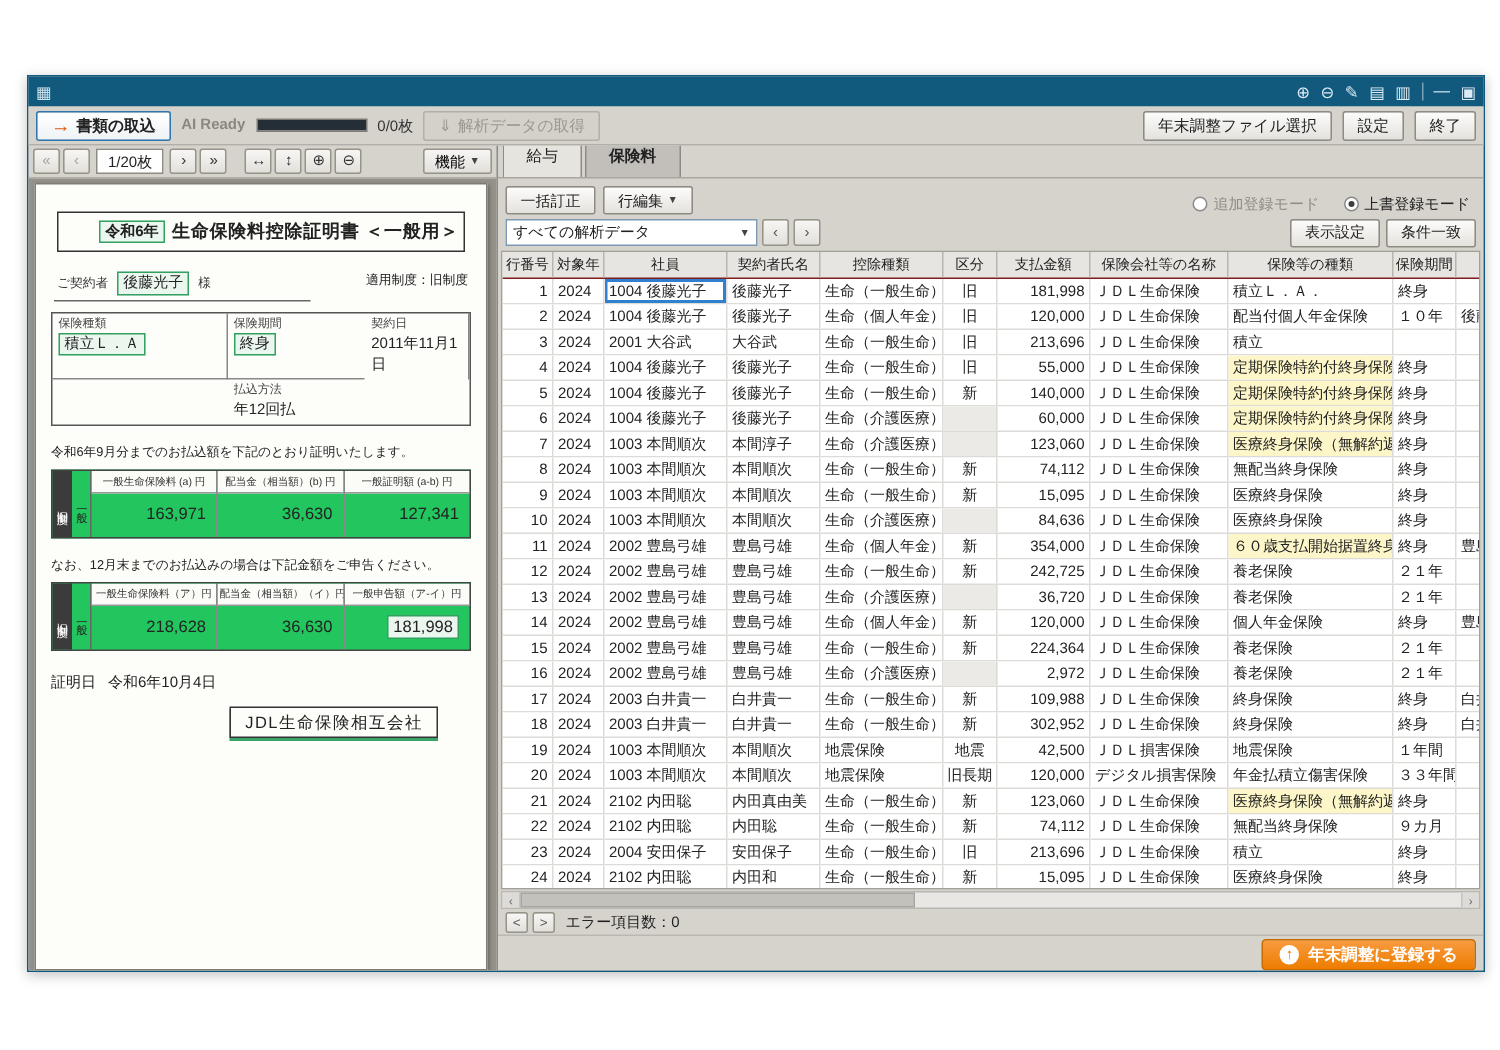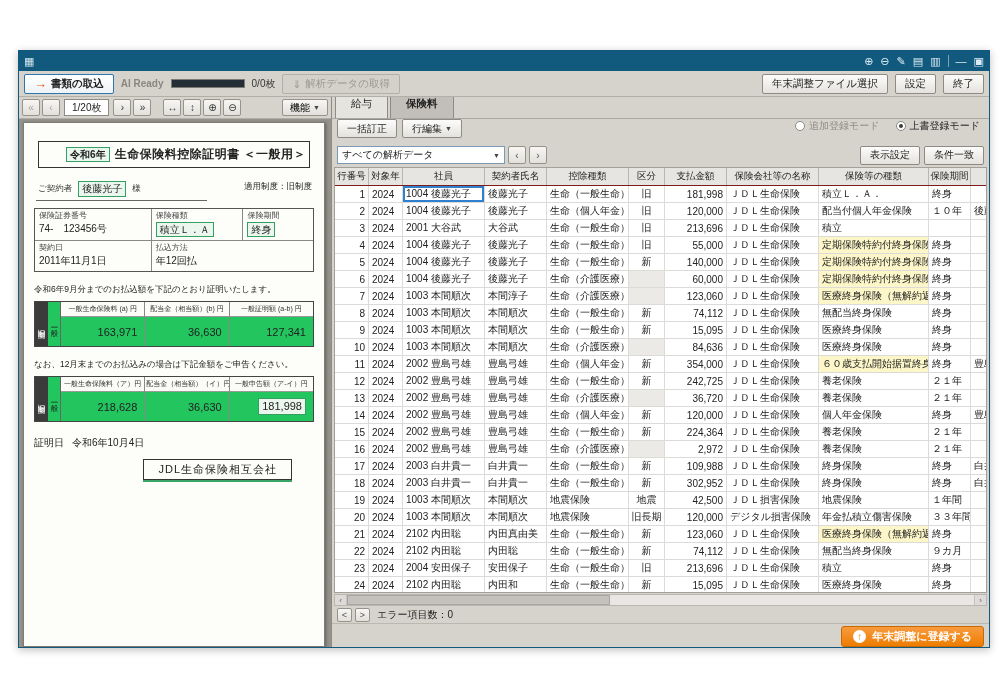--- a/index.html
+++ b/index.html
@@ -56,27 +56,27 @@
   .pv{font-size:10px;margin-top:1px;}
   .note{font-size:8.5px;margin-top:12px;color:#222;white-space:nowrap;overflow:hidden;}
   .paybox{display:flex;border:1px solid #444;margin-top:5px;height:46px;background:#22c55e;}
   .vlabel{writing-mode:vertical-rl;font-size:7.5px;width:13px;display:flex;align-items:center;justify-content:center;border-right:1px solid #666;letter-spacing:1px;}
   .vlabel.dark{background:#3b3b3b;color:#fff;border-right:1px solid #3b3b3b;}
   .paycol{flex:1;display:flex;flex-direction:column;border-right:1px solid #888;overflow:hidden;}
   .paycol.last{border-right:none;}
   .payhead{font-size:7px;color:#333;text-align:center;border-bottom:1px solid #999;padding:2px 1px;background:#fbfbf8;white-space:nowrap;}
   .payval{flex:1;display:flex;align-items:center;justify-content:flex-end;padding-right:7px;font-size:11px;}
   .certdate{font-size:10px;margin-top:14px;display:flex;gap:8px;}
-  .company{width:max-content;margin:9px 22px 0 auto;border:1px solid #333;box-shadow:0 2px 0 #3aa469;padding:2px 14px;font-size:11px;letter-spacing:1px;}
+  .company{width:max-content;margin:9px 22px 0 auto;border:1px solid #333;box-shadow:0 2px 0 #3aa469;padding:2px 9px;font-size:11px;letter-spacing:1px;}
   
   .right{flex:1;display:flex;flex-direction:column;background:#d6d3cc;overflow:hidden;}
   .tabs{height:22px;display:flex;align-items:flex-end;padding:2px 3px 0;gap:2px;border-bottom:1px solid #aaa7a0;flex:none;}
   .tab{height:30px;padding:0 15px;font-size:10.5px;display:inline-flex;align-items:center;background:#e6e4df;border:1px solid #8e8b85;border-bottom:none;border-radius:2px 2px 0 0;}
   .tab.active{background:#c2bfba;font-weight:bold;}
-  .controls{height:24px;display:flex;align-items:flex-start;gap:5px;padding:0 5px;flex:none;}
+  .controls{height:24px;display:flex;align-items:flex-end;gap:5px;padding:0 5px;flex:none;}
   .sbtn{display:inline-flex;align-items:center;gap:3px;height:19px;padding:0 9px;background:linear-gradient(#fcfcfb,#e4e2dd);border:1px solid #8e8b85;border-radius:2px;font-size:10px;color:#222;font-family:inherit;}
   .radio-group{margin-left:auto;display:flex;gap:16px;align-items:center;font-size:10px;padding-right:4px;}
   .radio-item{display:inline-flex;align-items:center;gap:4px;}
   .radio-item.dim{color:#8f8c85;}
   .radio{width:10px;height:10px;border:1px solid #8a8a8a;border-radius:50%;background:#fff;position:relative;display:inline-block;}
   .radio.on::after{content:"";position:absolute;inset:2px;background:#3d3d3d;border-radius:50%;}
   .filter-row{height:24px;display:flex;align-items:center;gap:3px;padding:0 5px;flex:none;}
   .select{width:168px;height:18px;background:#fff;border:1px solid #7b99b4;font-size:10px;display:inline-flex;align-items:center;justify-content:space-between;padding:0 4px;}
   .mini{width:18px;height:18px;display:inline-flex;align-items:center;justify-content:center;background:linear-gradient(#f7f6f4,#e2e0db);border:1px solid #969389;border-radius:2px;font-size:10px;color:#555;}
   .right-ctl{margin-left:auto;display:flex;gap:4px;}
@@ -176,24 +176,20 @@
             <div class="contractor-row">
               <div class="contractor-left">
                 <span class="lab">ご契約者</span>
                 <span class="green cname">後藤光子</span>
                 <span class="lab">様</span>
               </div>
               <span class="regime">適用制度：旧制度</span>
             </div>
             <div class="policy-table">
               <div class="pcell">
-                <div class="ph">保険証券番号</div>
-                <div class="pv">74-　123456号</div>
-              </div>
-              <div class="pcell">
                 <div class="ph">保険種類</div>
                 <div class="pv"><span class="green">積立Ｌ．Ａ</span></div>
               </div>
               <div class="pcell lastcol">
                 <div class="ph">保険期間</div>
                 <div class="pv"><span class="green">終身</span></div>
               </div>
               <div class="pcell botrow">
                 <div class="ph">契約日</div>
                 <div class="pv">2011年11月1日</div>

